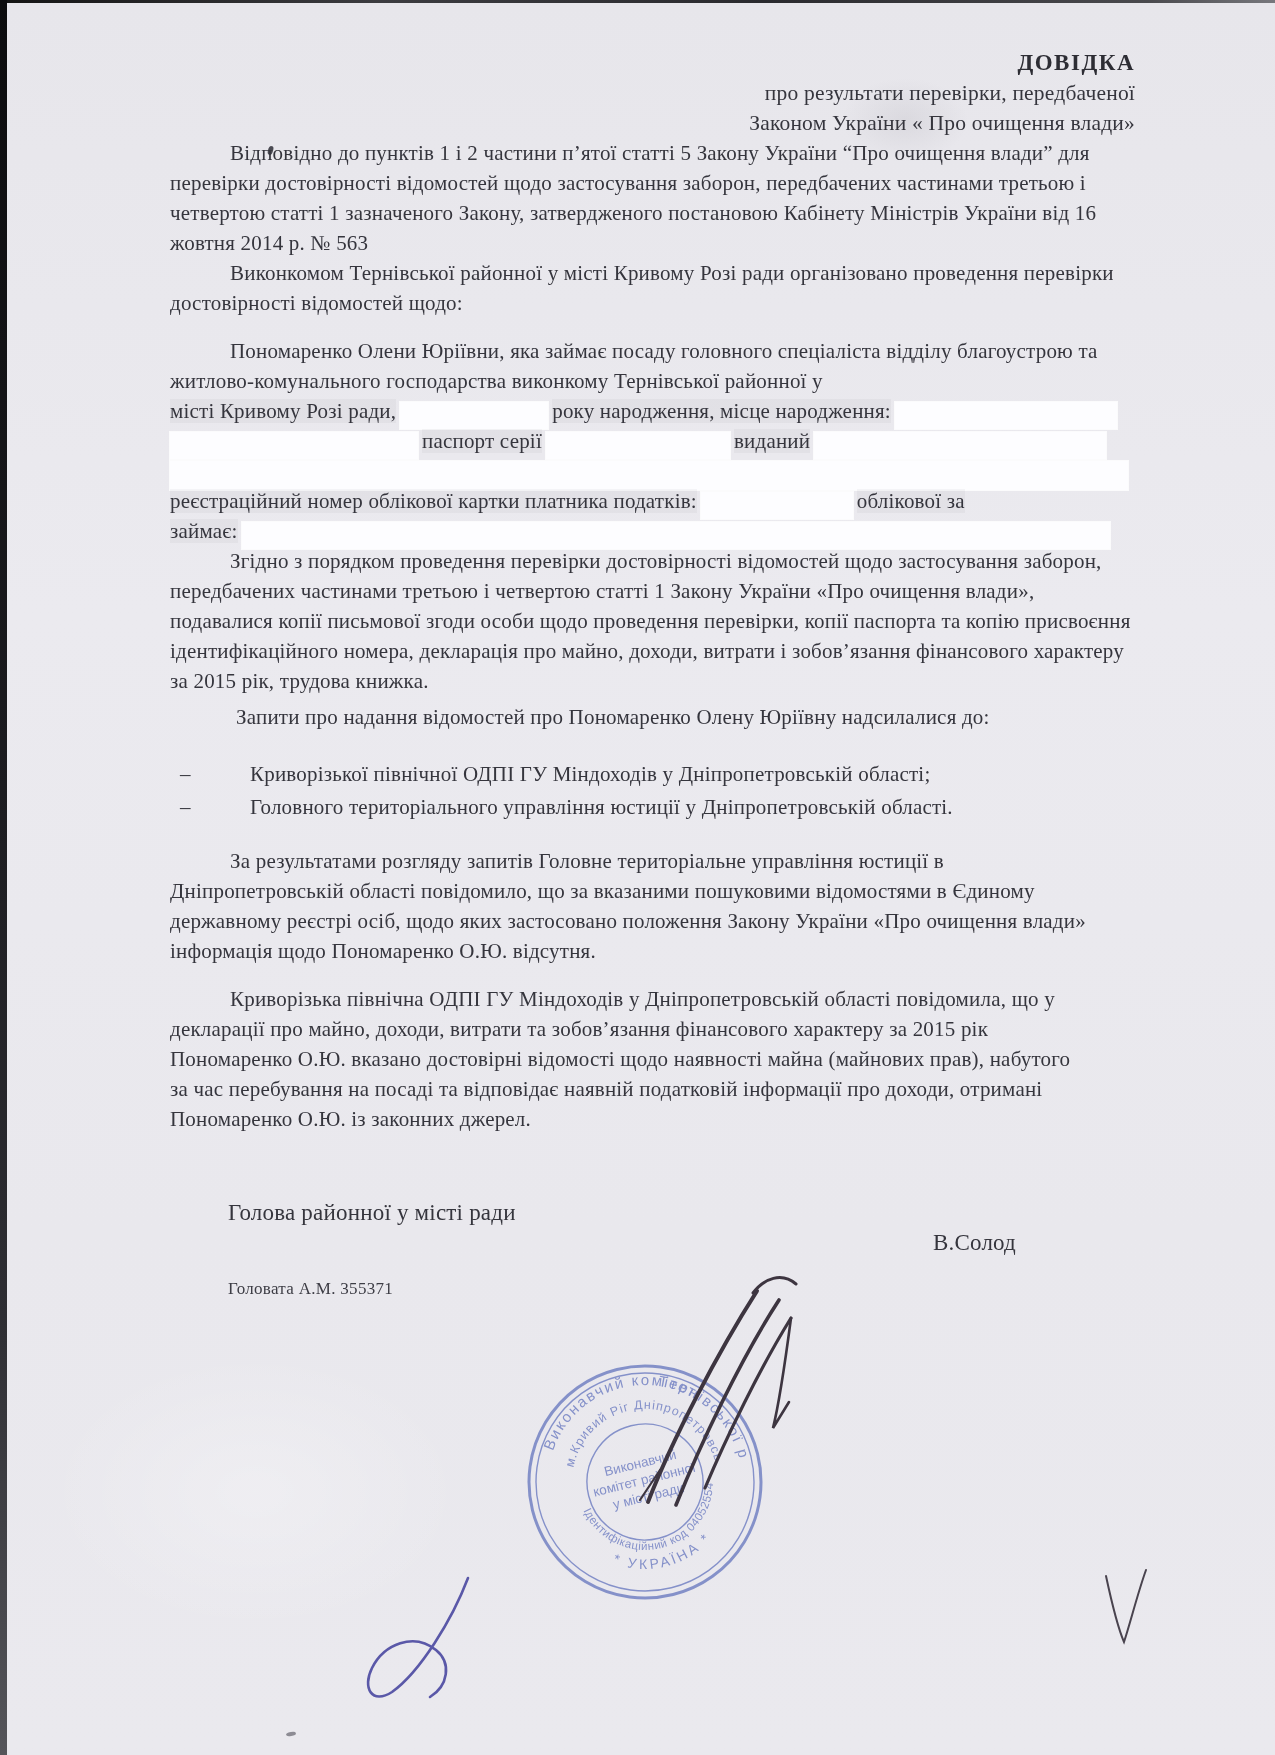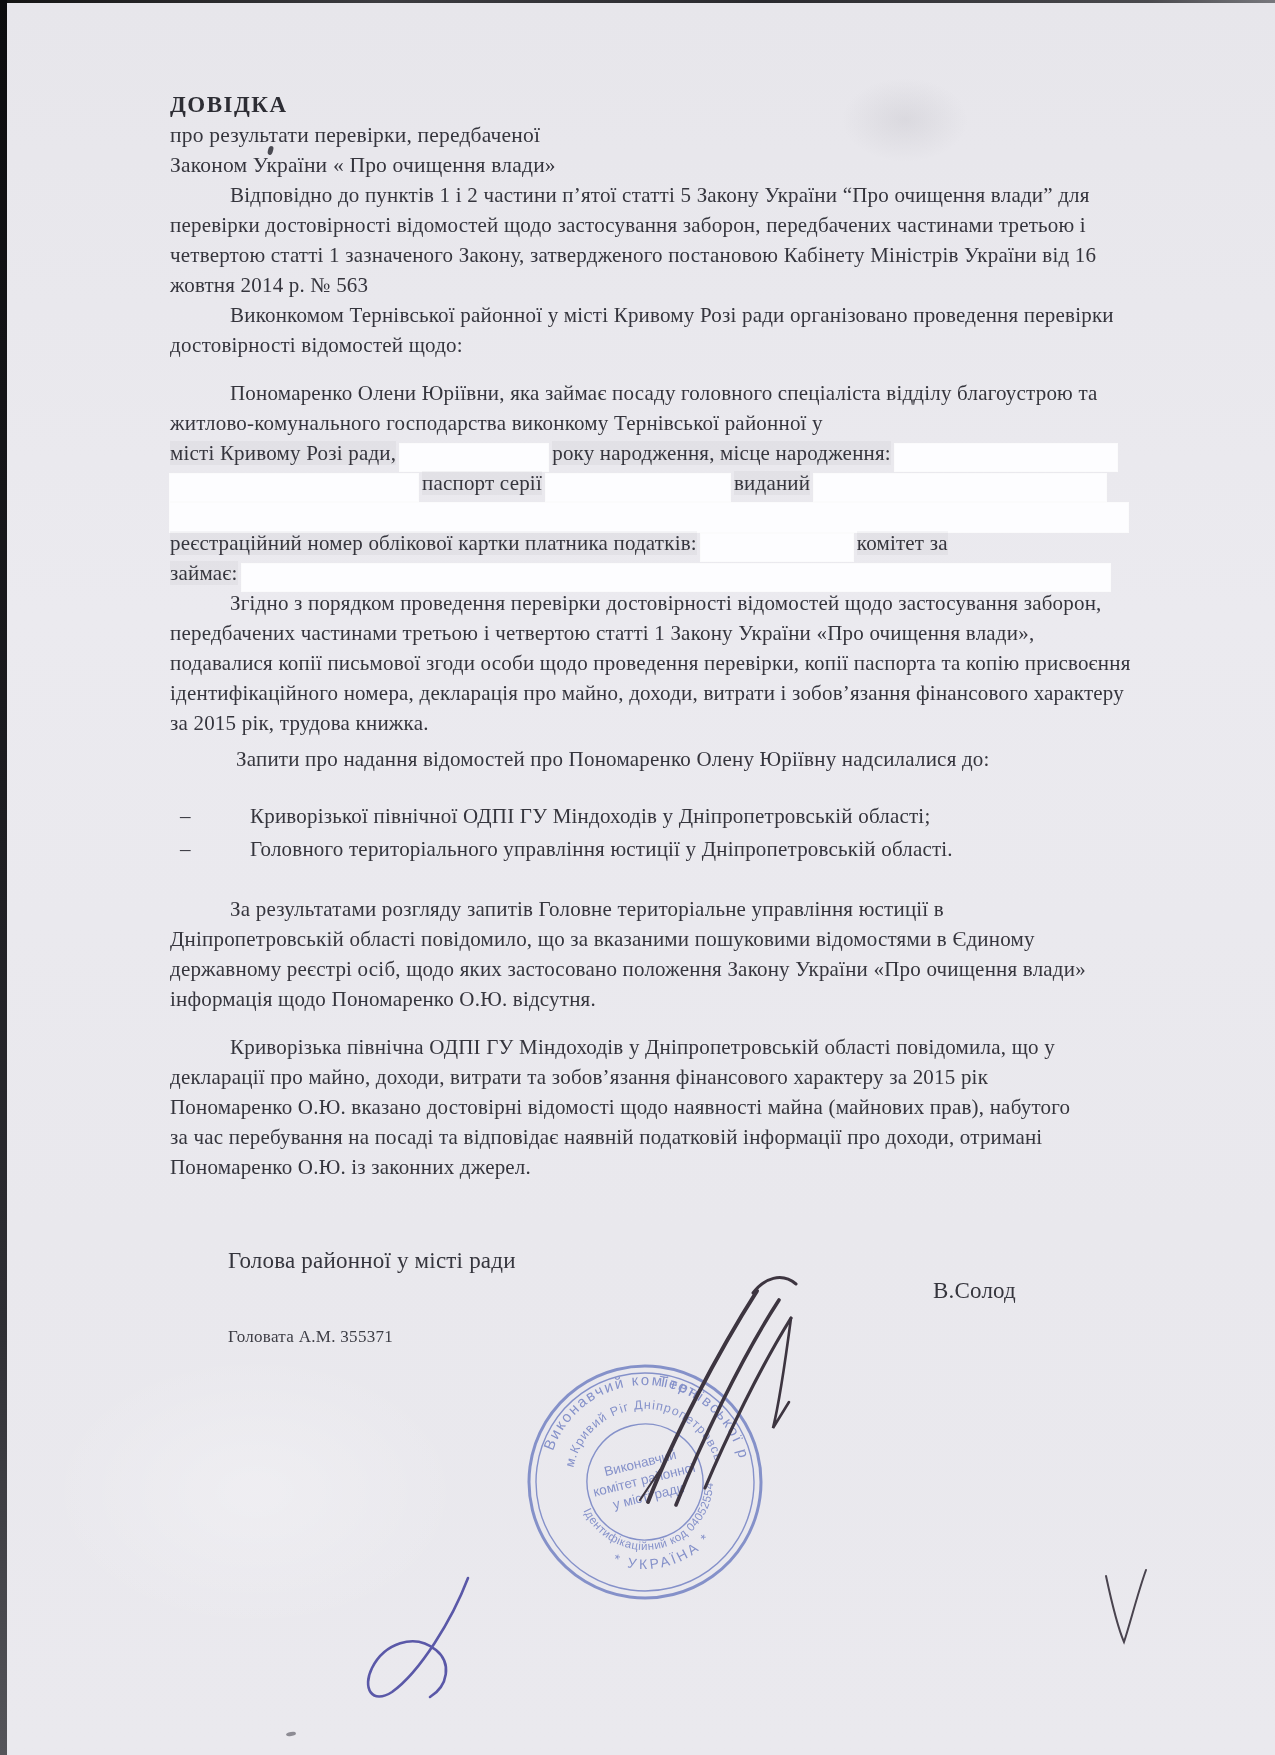--- a/index.html
+++ b/index.html
@@ -14,21 +14,21 @@
       radial-gradient(ellipse 90px 60px at 905px 120px, rgba(120,118,130,0.12), rgba(120,118,130,0) 70%),
       radial-gradient(ellipse 300px 200px at 20% 85%, rgba(255,255,255,0.25), rgba(255,255,255,0) 70%),
       linear-gradient(180deg,#e7e6eb 0%,#ebeaef 35%,#e9e8ed 70%,#eae9ee 100%);
   }
   .edge-top{position:absolute;top:0;left:0;width:100%;height:3px;
     background:linear-gradient(90deg,#141414,#3c3c40 30%,#2a2a2e 60%,#4a4a4e 90%,#77777c);
     data-x:0;}
   .edge-left{position:absolute;top:0;left:0;width:7px;height:100%;
     background:linear-gradient(180deg,#0c0c0e 0%,#1c1c20 45%,#2e2e33 75%,#55555a 100%);}
   .content{position:absolute;left:170px;top:0;width:965px;font-size:21px;line-height:30px;letter-spacing:.2px;}
-  .title-block{margin-top:90px;text-align:left;}
+  .title-block{margin-top:48px;text-align:right;}
   .doc-title{font-weight:bold;font-size:23px;letter-spacing:1.5px;color:#2d2d34;}
   .doc-sub{font-size:21.5px;}
   p.body{margin:0;text-indent:60px;text-align:left;}
   .mt-lg{margin-top:56px;}
   .mt-sm{margin-top:10px;}
   .rline{white-space:nowrap;position:relative;}
   .gray{background:rgba(70,70,90,0.05);}
   .redact{display:inline-block;background:#fdfdff;vertical-align:middle;height:27px;margin:0 4px -4px 4px;box-shadow:0 0 0 1px rgba(255,255,255,.8);}
   .list{margin-top:26px;}
   .list-item{display:flex;line-height:33px;}
@@ -72,21 +72,21 @@
 
     <div class="rline">
       <span class="redact" style="width:248px;margin-left:0;"></span><span class="gray">паспорт серії</span><span class="redact" style="width:184px;"></span><span class="gray">виданий</span><span class="redact" style="width:292px;"></span>
     </div>
 
     <div class="rline">
       <span class="redact" style="width:958px;margin-left:0;height:29px;"></span>
     </div>
 
     <div class="rline">
-      <span class="gray">реєстраційний номер облікової картки платника податків:</span><span class="redact" style="width:152px;"></span><span class="gray">комітет за</span>
+      <span class="gray">реєстраційний номер облікової картки платника податків:</span><span class="redact" style="width:152px;"></span><span class="gray">облікової за</span>
     </div>
 
     <div class="rline">
       <span class="gray">займає:</span><span class="redact" style="width:868px;"></span>
     </div>
 
     <p class="body">Згідно з порядком проведення перевірки достовірності відомостей щодо застосування заборон, передбачених частинами третьою і четвертою статті 1 Закону України «Про очищення влади», подавалися копії письмової згоди особи щодо проведення перевірки, копії паспорта та копію присвоєння ідентифікаційного номера, декларація про майно, доходи, витрати і зобов’язання фінансового характеру за 2015 рік, трудова книжка.</p>
 
     <p class="body" style="margin-top:6px;text-indent:66px;">Запити про надання відомостей про Пономаренко Олену Юріївну надсилалися до:</p>
 
@@ -94,21 +94,21 @@
       <div class="list-item">
         <span class="list-dash">–</span>
         <span>Криворізької північної ОДПІ ГУ Міндоходів у Дніпропетровській області;</span>
       </div>
       <div class="list-item">
         <span class="list-dash">–</span>
         <span>Головного територіального управління юстиції у Дніпропетровській області.</span>
       </div>
     </div>
 
-    <p class="body block-par" style="margin-top:28px;">За результатами розгляду запитів Головне територіальне управління юстиції в Дніпропетровській області повідомило, що за вказаними пошуковими відомостями в Єдиному державному реєстрі осіб, щодо яких застосовано положення Закону України «Про очищення влади» інформація щодо Пономаренко О.Ю. відсутня.</p>
+    <p class="body block-par" style="margin-top:22px;">За результатами розгляду запитів Головне територіальне управління юстиції в Дніпропетровській області повідомило, що за вказаними пошуковими відомостями в Єдиному державному реєстрі осіб, щодо яких застосовано положення Закону України «Про очищення влади» інформація щодо Пономаренко О.Ю. відсутня.</p>
 
     <p class="body block-par" style="margin-top:18px;">Криворізька північна ОДПІ ГУ Міндоходів у Дніпропетровській області повідомила, що у декларації про майно, доходи, витрати та зобов’язання фінансового характеру за 2015 рік Пономаренко О.Ю. вказано достовірні відомості щодо наявності майна (майнових прав), набутого за час перебування на посаді та відповідає наявній податковій інформації про доходи, отримані Пономаренко О.Ю. із законних джерел.</p>
 
 
     <div class="sig-row">
       <span class="sig-pos">Голова районної у місті ради</span>
       <span class="sig-name">В.Солод</span>
     </div>
 
     <div class="executor">Головата А.М. 355371</div>

